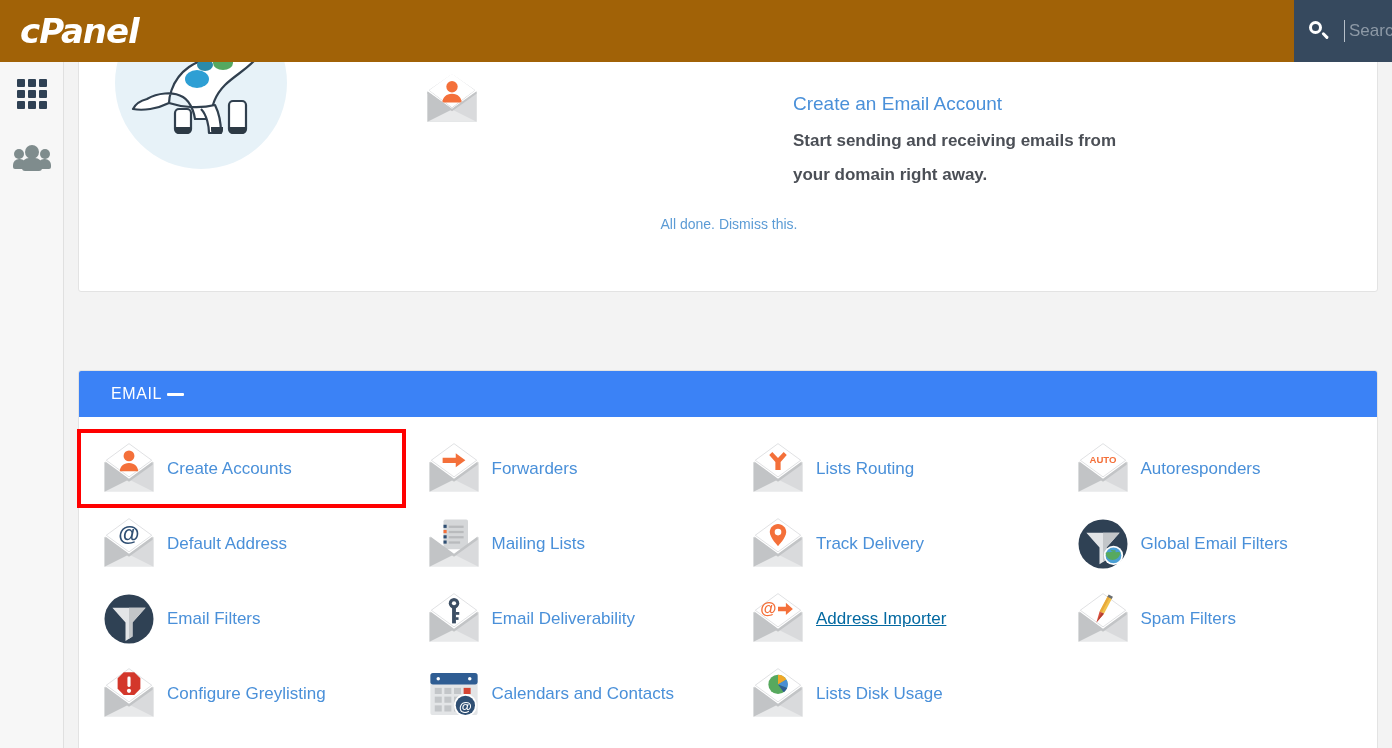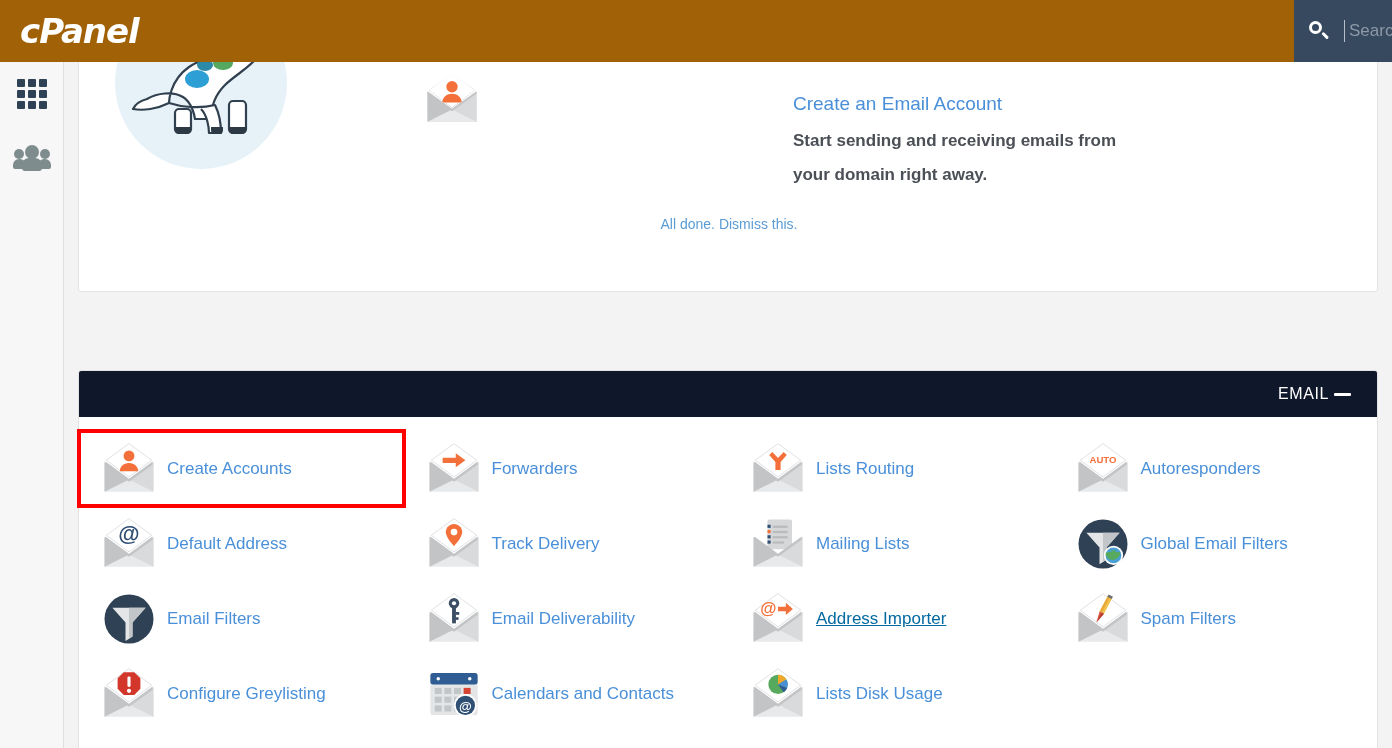--- a/index.html
+++ b/index.html
@@ -154,24 +154,24 @@
   }
   .dismiss-link {
     color: #5b9bd5;
     font-size: 14px;
     cursor: pointer;
   }
 
   
   .section-head {
     height: 46px;
-    background: #0f172a;
+    background: #3b82f6;
     display: flex; align-items: center;
-    justify-content: flex-end;
-    padding: 0 22px 0 20px;
+    justify-content: flex-start;
+    padding: 0 22px 0 32px;
     border-radius: 2px 2px 0 0;
   }
   .section-title {
     color: #ffffff;
     font-size: 16px;
     letter-spacing: 0.6px;
   }
   .collapse-btn {
     width: 26px; height: 26px;
     display: flex; align-items: center; justify-content: center;
@@ -398,53 +398,53 @@
                 <path d="M5 23.4 L32 43 L59 23.4 L59 27 L32 46.6 L5 27 Z" fill="#c2c4c6"></path>
                 <text x="32" y="28" font-family="Liberation Sans, sans-serif" font-size="25" font-weight="bold" fill="#2f4f73" text-anchor="middle">@</text>
               </svg>
             </span>
             <span class="tile-label">Default Address</span>
           </div>
           <div class="tile">
             <span class="tile-icon">
               <svg class="ico-svg" viewBox="0 0 64 64">
                 <path d="M4 24 L32 44 L60 24 L60 58 L4 58 Z" fill="#e8e9ea"></path>
-                <path d="M6 22 L32 3 L58 22 L32 41 Z" fill="#ffffff" stroke="#dcdddf" stroke-width="1"></path>
-                <path d="M4 24 L32 44 L4 58 Z" fill="#c2c4c6"></path>
-                <path d="M60 24 L32 44 L60 58 Z" fill="#d9dadc"></path>
-                <path d="M5 23.4 L32 43 L59 23.4 L59 27 L32 46.6 L5 27 Z" fill="#c2c4c6"></path>
-                <path d="M32 9 c-5.2 0 -9.4 4.2 -9.4 9.4 c0 6.6 9.4 16 9.4 16 s9.4 -9.4 9.4 -16 C41.4 13.2 37.2 9 32 9 z" fill="#f4703a"></path>
-                <circle cx="32" cy="18.4" r="3.8" fill="#ffffff"></circle>
-              </svg>
-            </span>
-            <span class="tile-label">Track Delivery</span>
-          </div>
-          <div class="tile">
-            <span class="tile-icon">
-              <svg class="ico-svg" viewBox="0 0 64 64">
-                <path d="M4 24 L32 44 L60 24 L60 58 L4 58 Z" fill="#e8e9ea"></path>
                 <rect x="20" y="4" width="28" height="34" rx="2" fill="#d5d7d9"></rect>
                 <g fill="#b9bbbd">
                   <rect x="26" y="11" width="17" height="2.6"></rect>
                   <rect x="26" y="17" width="17" height="2.6"></rect>
                   <rect x="26" y="23" width="17" height="2.6"></rect>
                   <rect x="26" y="29" width="13" height="2.6"></rect>
                 </g>
                 <g>
                   <rect x="20" y="10" width="3.6" height="3.6" fill="#2f4f73"></rect>
                   <rect x="20" y="16" width="3.6" height="3.6" fill="#f4703a"></rect>
                   <rect x="20" y="22" width="3.6" height="3.6" fill="#2f4f73"></rect>
                   <rect x="20" y="28" width="3.6" height="3.6" fill="#2f4f73"></rect>
                 </g>
                 <path d="M4 24 L32 44 L4 58 Z" fill="#c2c4c6"></path>
                 <path d="M60 24 L32 44 L60 58 Z" fill="#d9dadc"></path>
                 <path d="M5 23.4 L32 43 L59 23.4 L59 27 L32 46.6 L5 27 Z" fill="#c2c4c6"></path>
               </svg>
             </span>
             <span class="tile-label">Mailing Lists</span>
+          </div>
+          <div class="tile">
+            <span class="tile-icon">
+              <svg class="ico-svg" viewBox="0 0 64 64">
+                <path d="M4 24 L32 44 L60 24 L60 58 L4 58 Z" fill="#e8e9ea"></path>
+                <path d="M6 22 L32 3 L58 22 L32 41 Z" fill="#ffffff" stroke="#dcdddf" stroke-width="1"></path>
+                <path d="M4 24 L32 44 L4 58 Z" fill="#c2c4c6"></path>
+                <path d="M60 24 L32 44 L60 58 Z" fill="#d9dadc"></path>
+                <path d="M5 23.4 L32 43 L59 23.4 L59 27 L32 46.6 L5 27 Z" fill="#c2c4c6"></path>
+                <path d="M32 9 c-5.2 0 -9.4 4.2 -9.4 9.4 c0 6.6 9.4 16 9.4 16 s9.4 -9.4 9.4 -16 C41.4 13.2 37.2 9 32 9 z" fill="#f4703a"></path>
+                <circle cx="32" cy="18.4" r="3.8" fill="#ffffff"></circle>
+              </svg>
+            </span>
+            <span class="tile-label">Track Delivery</span>
           </div>
           <div class="tile">
             <span class="tile-icon">
               <svg class="ico-svg" viewBox="0 0 64 64">
                 <circle cx="32" cy="32" r="28" fill="#2f4154"></circle>
                 <path d="M13 19 h38 L36 36 v14 l-8 5 V36 z" fill="#e3e5e7"></path>
                 <path d="M32 19 h19 L36 36 v14 l-4 2.5 z" fill="#c3c6c9"></path>
                 <circle cx="44" cy="45" r="11" fill="#ffffff"></circle>
                 <circle cx="44" cy="45" r="9" fill="#4a9fd4"></circle>
                 <path d="M38 41 c3 1 5 -1 8 0 c2 1 4 -1 6 1 c-1 6 -6 9 -11 8 c-4 -1 -6 -5 -6 -8 z" fill="#57a95e"></path>

